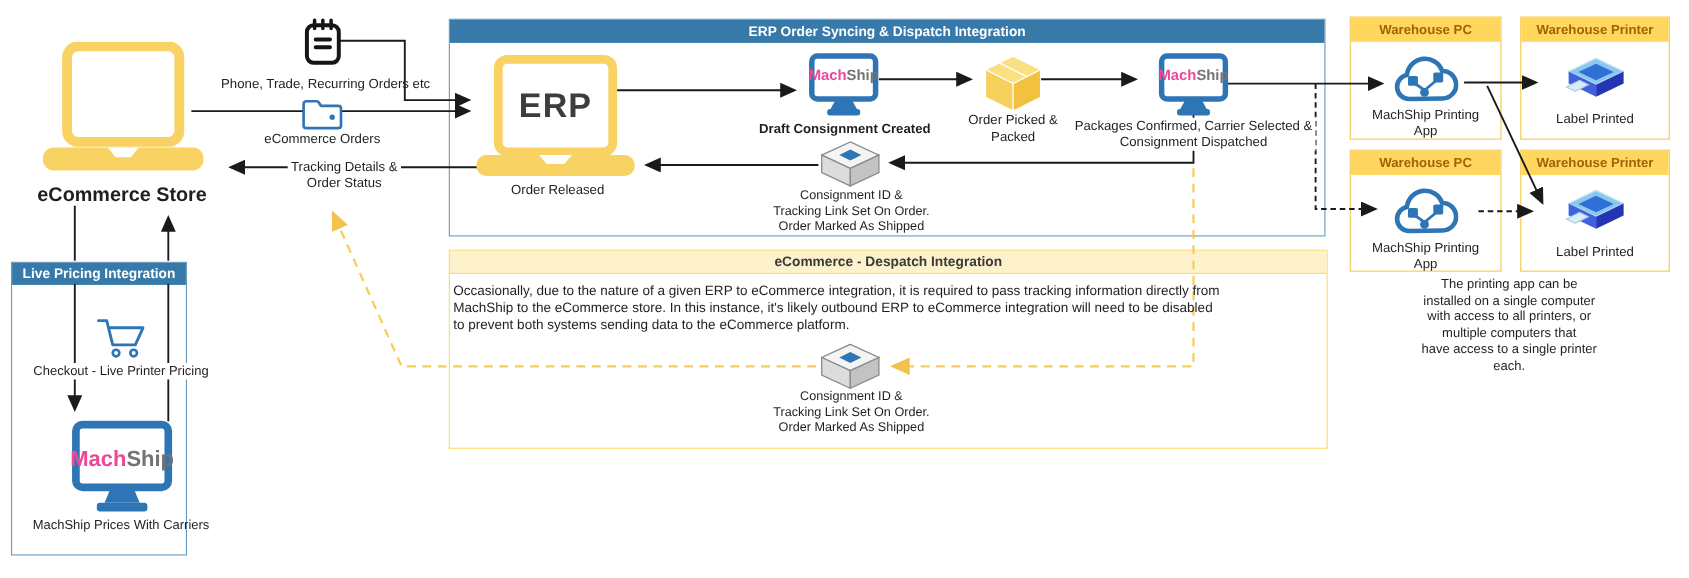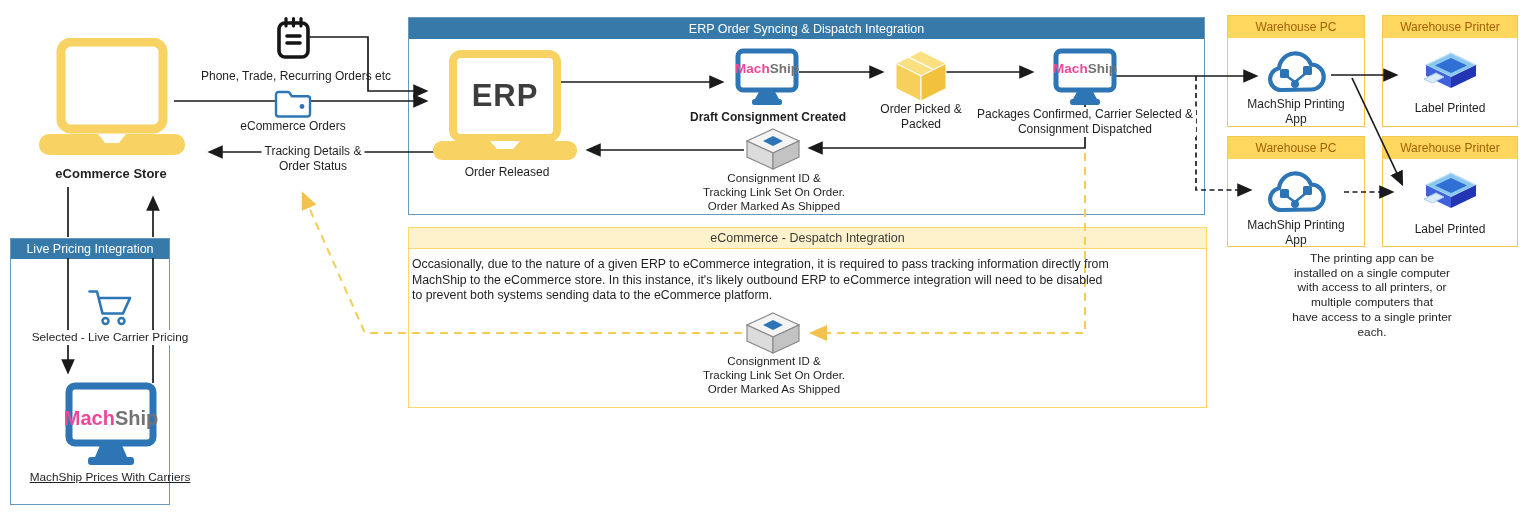--- a/index.html
+++ b/index.html
@@ -1,21 +1,21 @@
 <!DOCTYPE html>
 <html><head>
 <meta charset="utf-8">
 <style>
   html,body{margin:0;padding:0;background:#fff;}
   .canvas{
     position:relative;width:1535px;height:525px;background:#fff;
     font-family:"Liberation Sans",sans-serif;color:#1f1f1f;overflow:hidden;
   }
   .box{position:absolute;background:#fff;z-index:1;box-sizing:border-box;}
-  .box .hdr{display:flex;align-items:center;justify-content:center;font-weight:normal;box-sizing:border-box;}
+  .box .hdr{display:flex;align-items:center;justify-content:center;font-weight:bold;box-sizing:border-box;}
   .blue-box{border:1.5px solid #6899BD;}
   .blue-box .hdr{background:#3779A8;color:#fff;font-size:12.5px;height:21px;}
   .yellow-box{border:1.5px solid #F2C94C;}
   .yellow-box .hdr{background:#FFD75E;color:#a16207;font-size:12px;height:22px;}
   .cream-box{border:1.5px solid #FFD966;}
   .cream-box .hdr{background:#FDF2CC;color:#3a3a3a;font-size:12.5px;height:21px;border-bottom:1px solid #FFD966;}
   svg.connectors{position:absolute;left:0;top:0;z-index:2;pointer-events:none;}
   .icon{position:absolute;z-index:3;line-height:0;}
   .label{position:absolute;z-index:3;transform:translateX(-50%);text-align:center;
          font-size:12px;line-height:1.25;white-space:pre-line;}
@@ -227,28 +227,28 @@
   <div class="icon" style="left:1423px;top:172px;">
     <svg width="56" height="46" viewBox="0 0 56 46">
       <polygon points="28,1 53,13 28,25 3,13" fill="#8AC8F0" stroke="#C3E4F8" stroke-width="1.2"></polygon>
       <polygon points="28,6 44,13.5 28,21 12,13.5" fill="#2F6FD6"></polygon>
       <polygon points="3,13 28,25 28,36 3,24" fill="#3F62DC"></polygon>
       <polygon points="28,25 53,13 53,24 28,36" fill="#2335B4"></polygon>
       <polygon points="1,27 13,21 21,25 9,31" fill="#D9ECFA" stroke="#A8CDE8" stroke-width="1"></polygon>
     </svg>
   </div>
 
-  <div class="label bold nowrap" style="left:111px;top:166px;font-size:13px;">eCommerce Store</div>
+  <div class="label bold nowrap" style="left:111px;top:166px;font-size:18px;">eCommerce Store</div>
   <div class="label nowrap" style="left:296px;top:69px;">Phone, Trade, Recurring Orders etc</div>
   <div class="label nowrap" style="left:293px;top:119px;">eCommerce Orders</div>
   <div class="label bg" style="left:313px;top:144px;">Tracking Details &amp;
 Order Status</div>
 
-  <div class="label bg nowrap" style="left:110px;top:330px;font-size:11.8px;">Selected - Live Carrier Pricing</div>
-  <div class="label nowrap" style="left:110px;top:470px;font-size:11.8px;text-decoration:underline;">MachShip Prices With Carriers</div>
+  <div class="label bg nowrap" style="left:110px;top:330px;font-size:11.8px;">Checkout - Live Printer Pricing</div>
+  <div class="label nowrap" style="left:110px;top:470px;font-size:11.8px;">MachShip Prices With Carriers</div>
 
   <div class="label nowrap" style="left:507px;top:165px;">Order Released</div>
   <div class="label nowrap" style="left:768px;top:110px;font-weight:bold;">Draft Consignment Created</div>
   <div class="label" style="left:921px;top:102px;">Order Picked &amp;
 Packed</div>
   <div class="label bg" style="left:1085px;top:107px;">Packages Confirmed, Carrier Selected &amp;
 Consignment Dispatched</div>
   <div class="label small" style="left:774px;top:171px;">Consignment ID &amp;
 Tracking Link Set On Order.
 Order Marked As Shipped</div>

